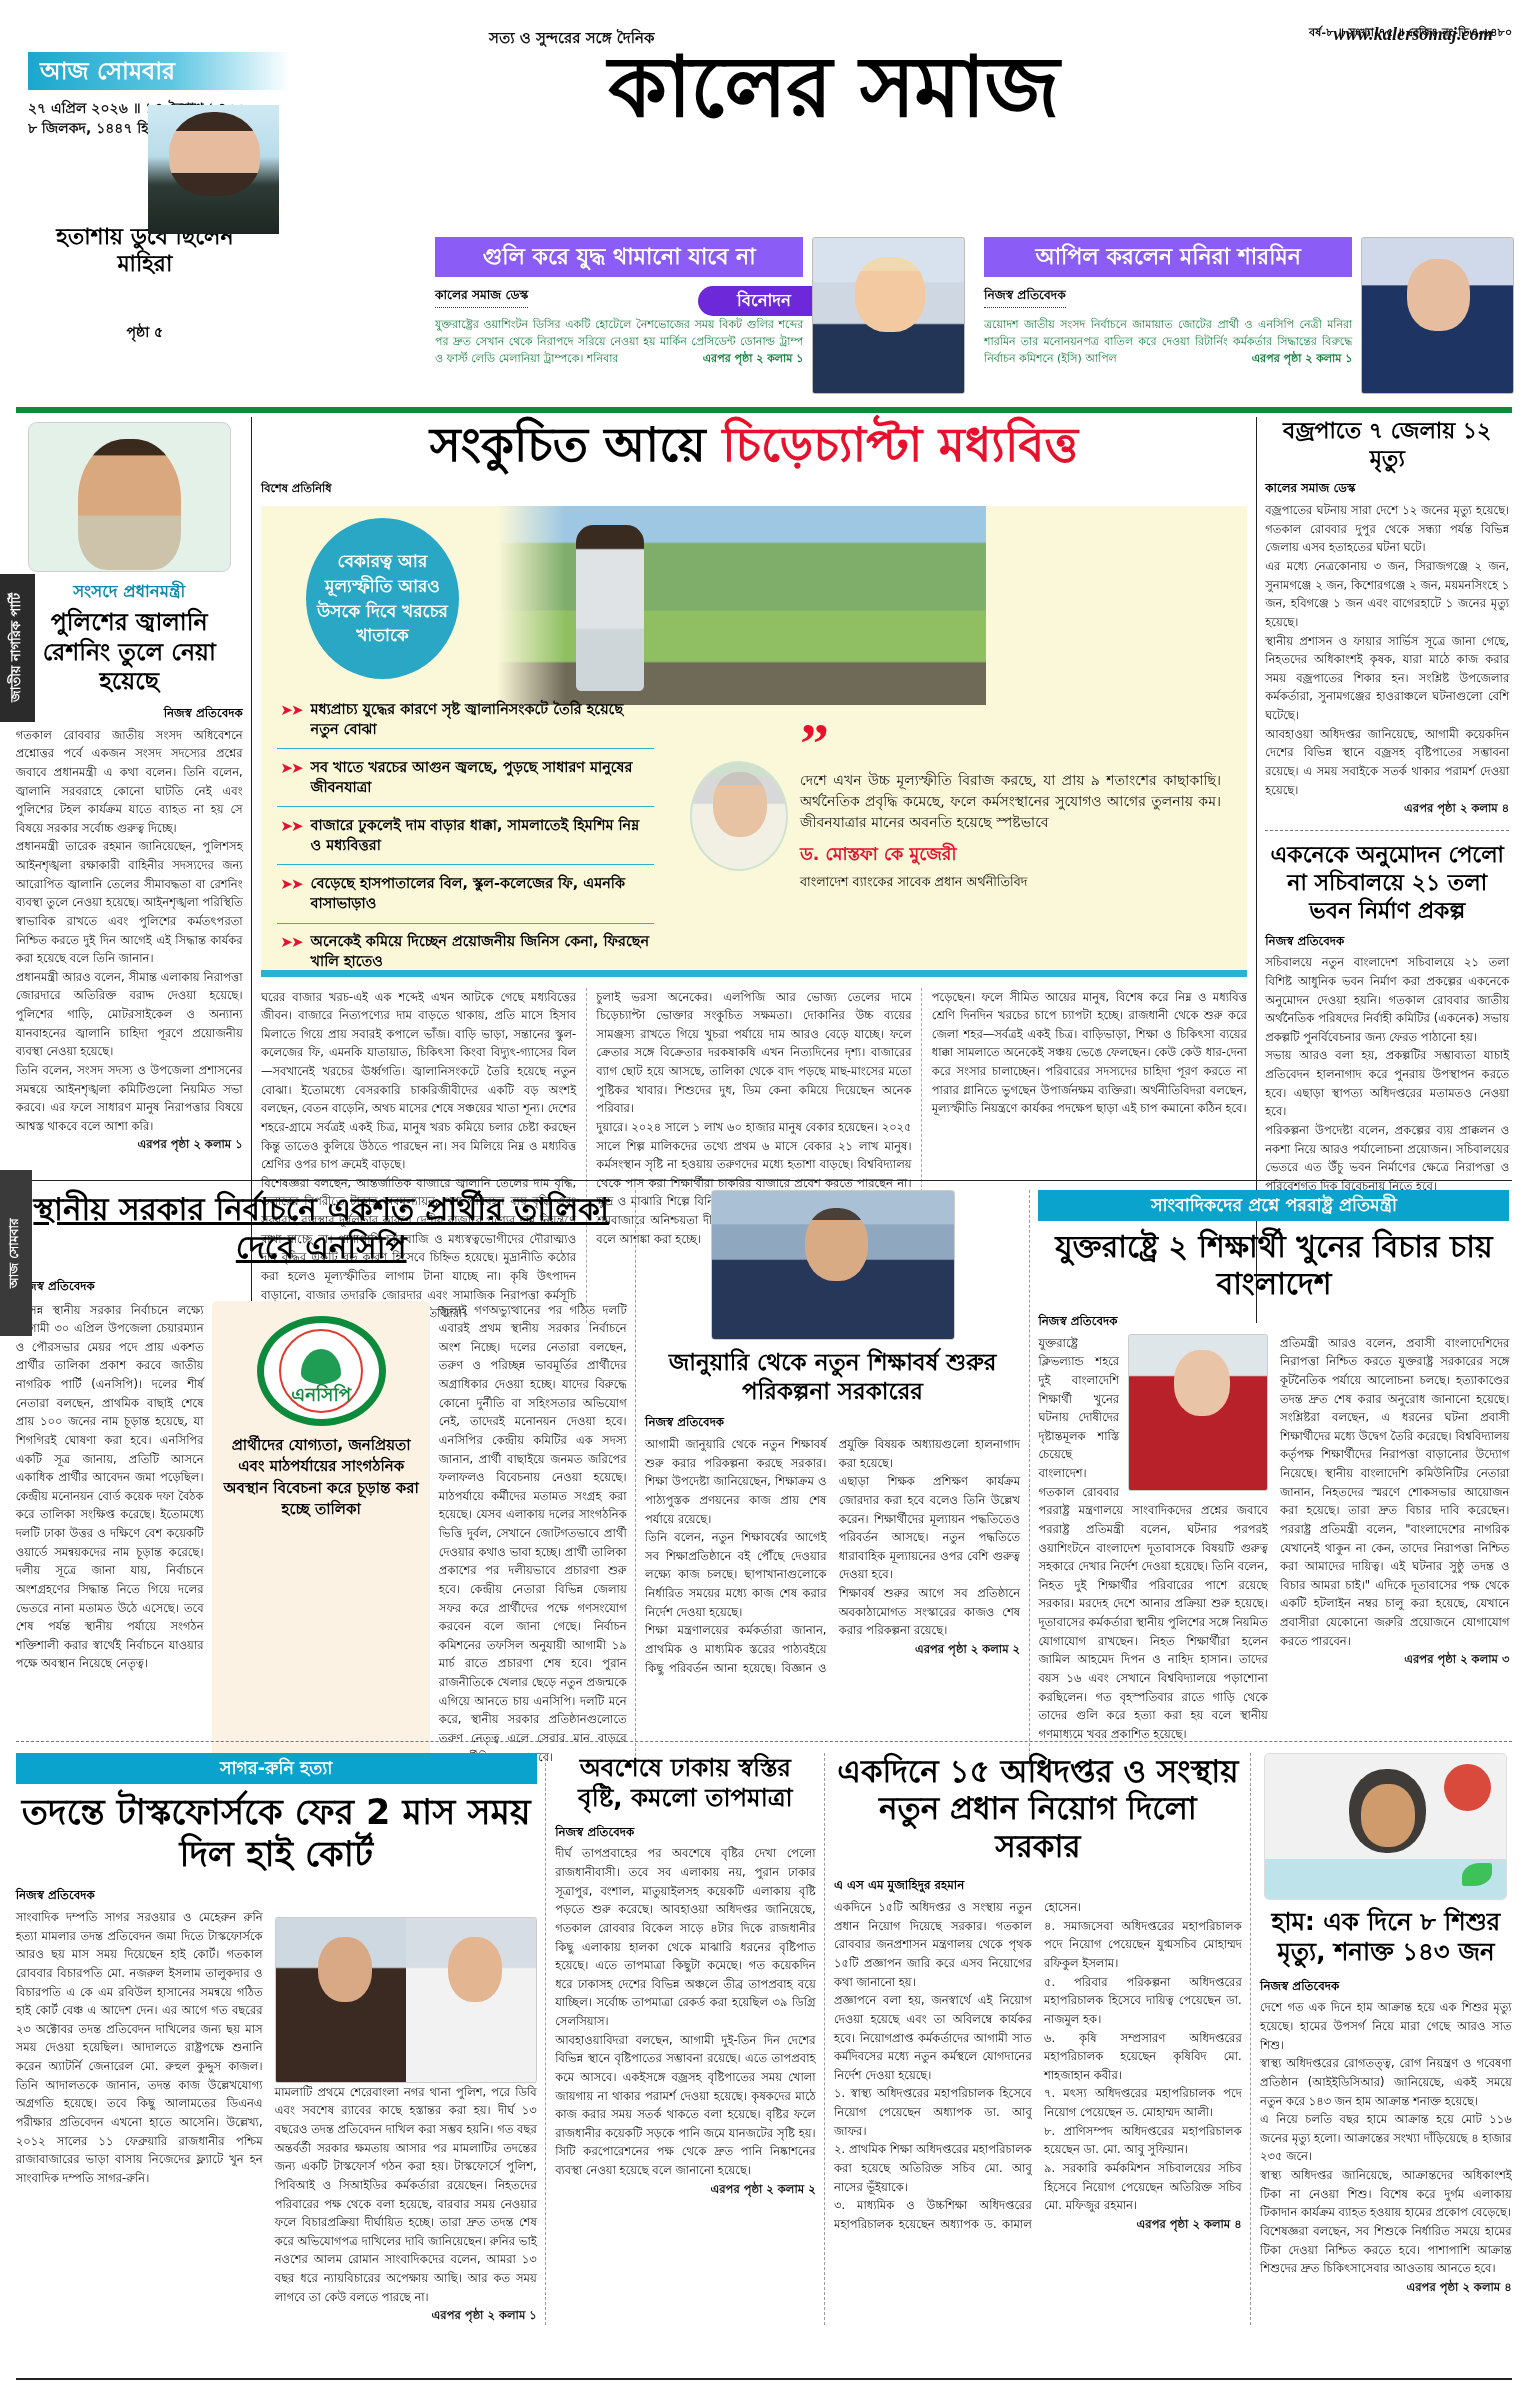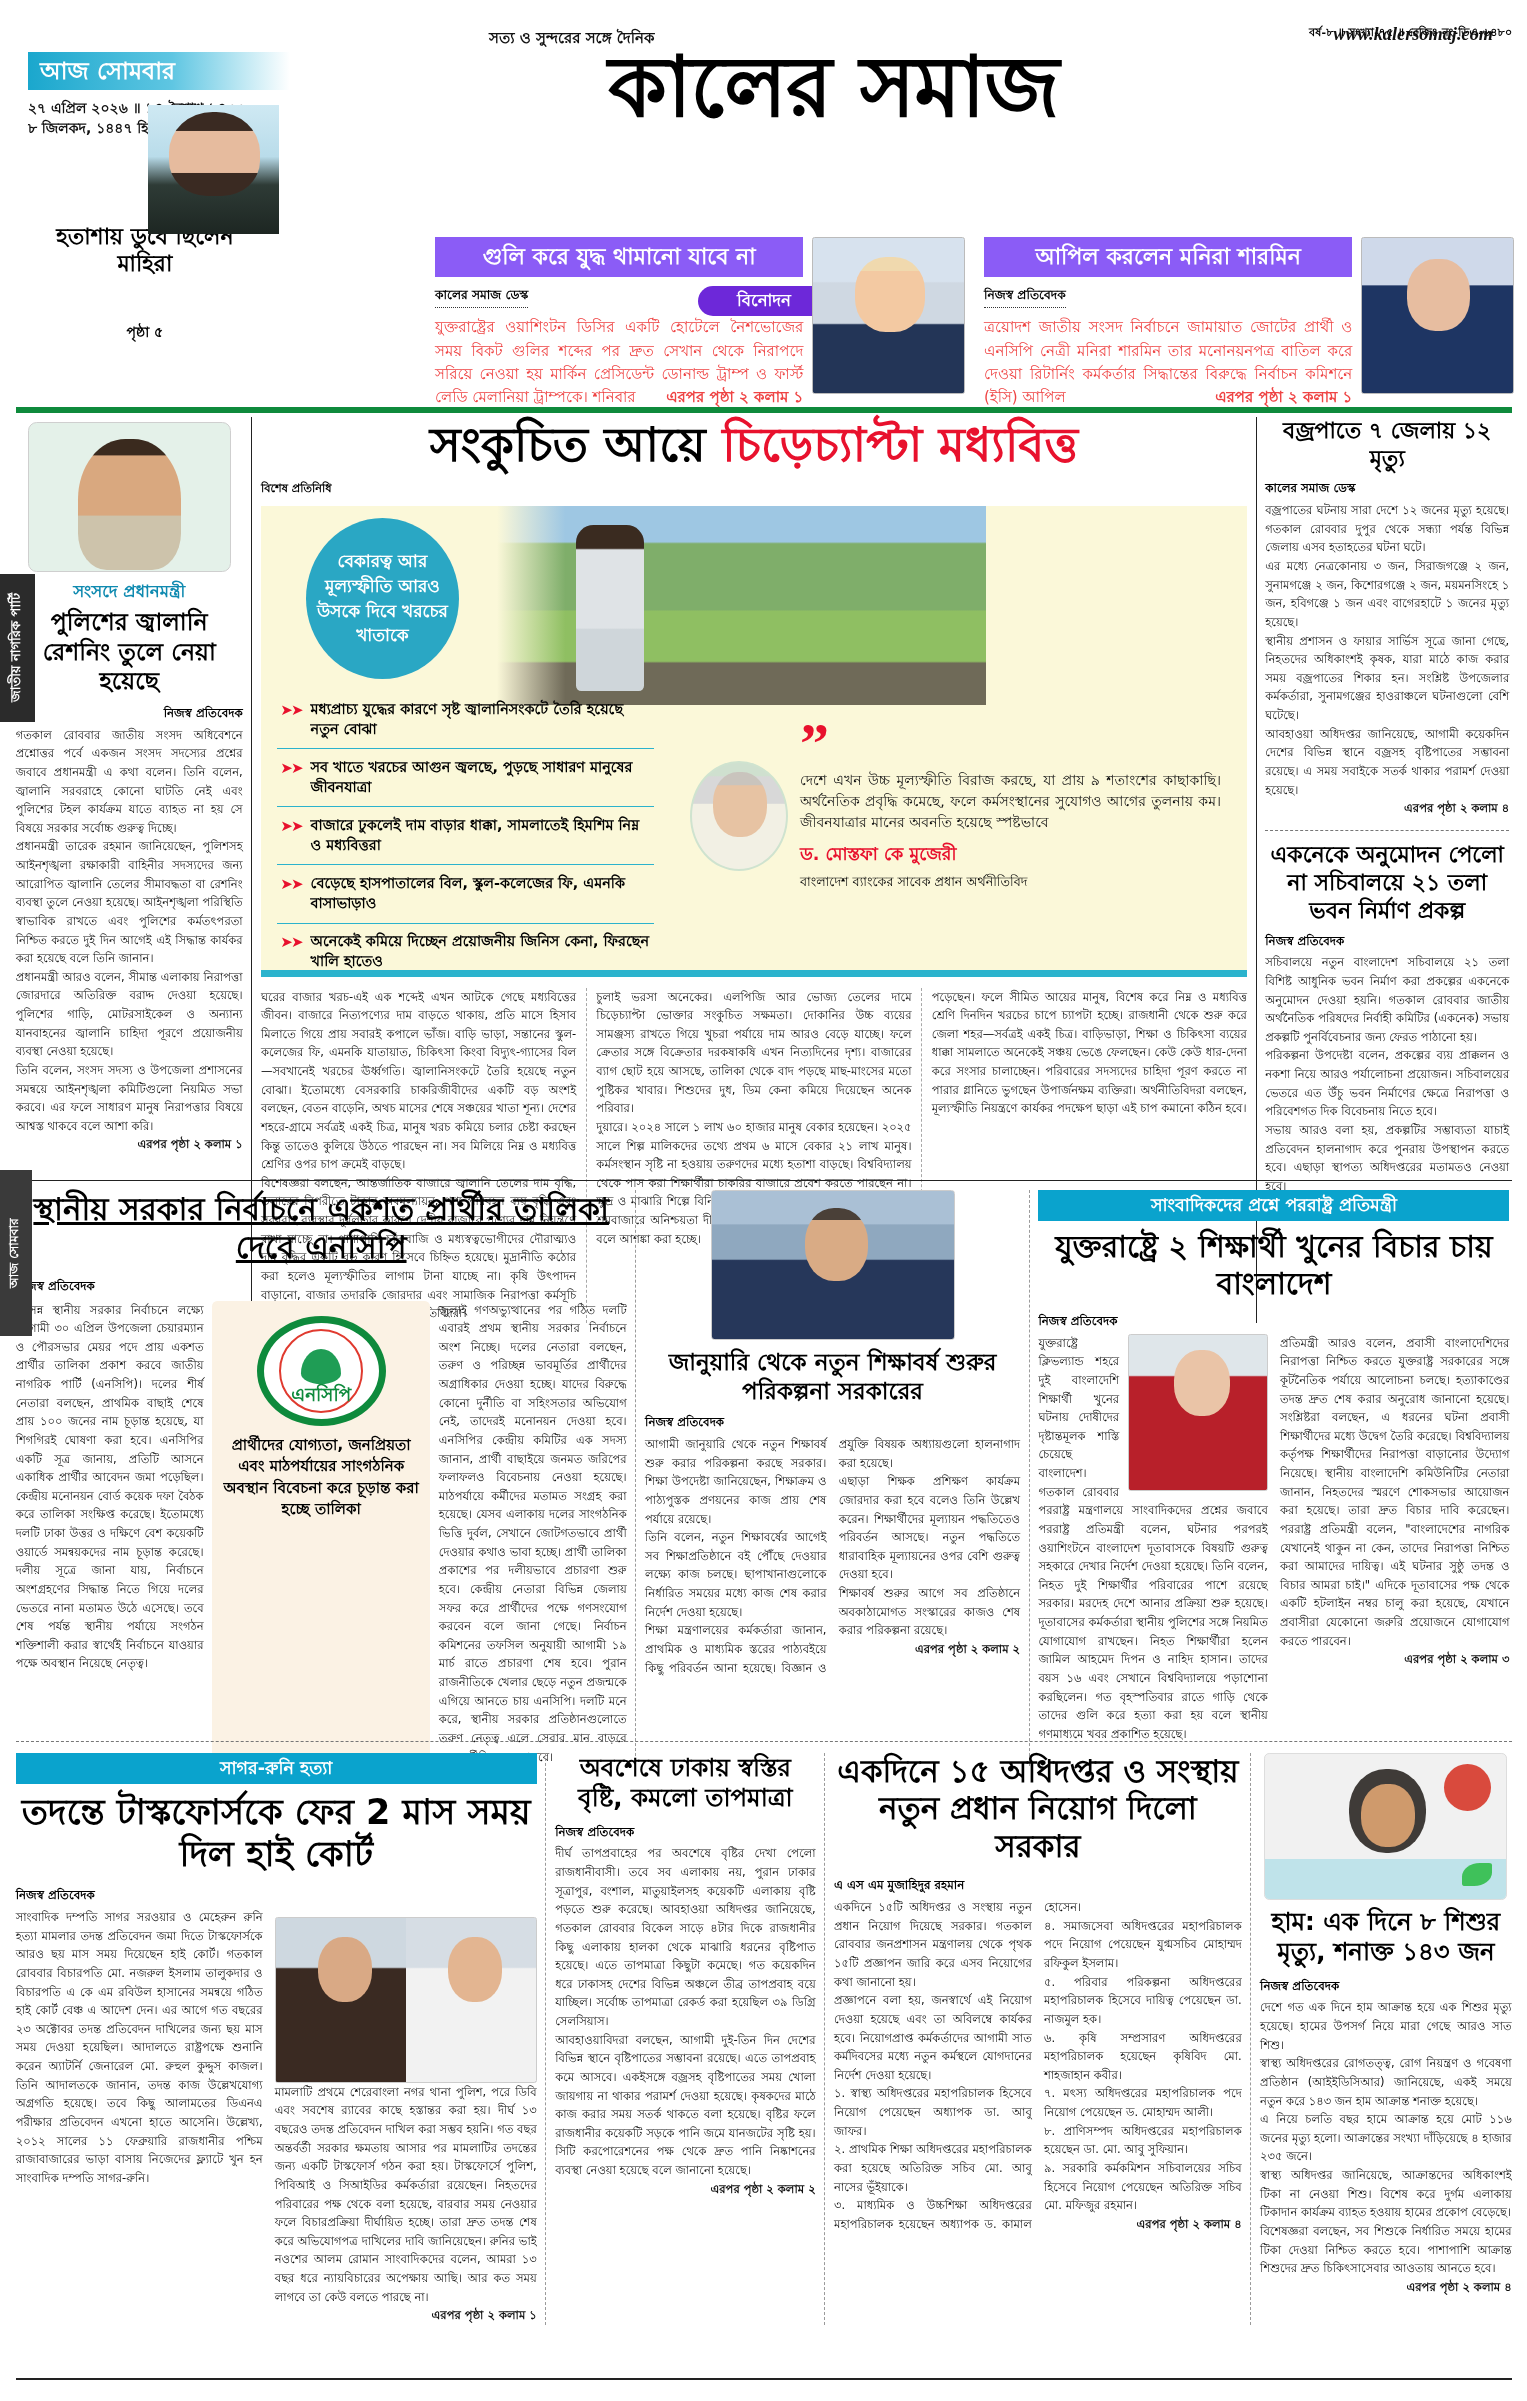--- a/index.html
+++ b/index.html
@@ -83,22 +83,22 @@
     background:#8b5cf6; color:#fff; height:40px; line-height:40px;
     text-align:center; font-size:22px; font-weight:700;
     font-family:"DejaVu Sans", sans-serif;
   }
   .tc-byline {
     margin-top:8.7px; font-size:12.2px; font-weight:700;
     border-bottom:1.7px dotted #333; display:inline-block; padding-bottom:1.7px;
     font-family:"DejaVu Sans", sans-serif;
   }
   .tc-body {
-    margin-top:7.9px; font-size:15px; line-height:1.55; text-align:justify;
-    font-family:"DejaVu Sans", sans-serif; color:#ef4444;
+    margin-top:7.9px; font-size:11px; line-height:1.55; text-align:justify;
+    font-family:"DejaVu Sans", sans-serif; color:#15803d;
   }
   .jump { font-weight:700; float:right; }
   .tc-img { width:153px; height:157px; border:0.9px solid #bbb; border-radius:2.6px; overflow:hidden; position:relative; }
   .img-trump { background:linear-gradient(180deg,#d7e2ee 0 28%, #cfd8e2 29% 55%, #233557 56% 100%); }
   .img-trump::after{ content:""; position:absolute; left:42px; top:19px; width:70px; height:75px; border-radius:44%;
     background:linear-gradient(180deg,#f0d9ae 0 18%, #f3c9a2 19% 100%); }
   .img-monira { background:linear-gradient(180deg,#cfd9ea 0 30%, #1e3563 31% 100%); }
   .img-monira::after{ content:""; position:absolute; left:45px; top:21px; width:63px; height:72px; border-radius:45%;
     background:#e7bda0; }
   .green-rule { position:absolute; left:15.7px; top:407px; width:1496px; height:6.1px; background:#0e8a3c; }
@@ -424,22 +424,22 @@
           <p>আবহাওয়া অধিদপ্তর জানিয়েছে, আগামী কয়েকদিন দেশের বিভিন্ন স্থানে বজ্রসহ বৃষ্টিপাতের সম্ভাবনা রয়েছে। এ সময় সবাইকে সতর্ক থাকার পরামর্শ দেওয়া হয়েছে।</p>
           <p class="bold" style="text-align:right">এরপর পৃষ্ঠা ২ কলাম ৪</p>
         </div>
 
         <div class="blk-sep"></div>
 
         <div class="hl-right">একনেকে অনুমোদন পেলো না সচিবালয়ে ২১ তলা ভবন নির্মাণ প্রকল্প</div>
         <div class="byline" style="text-align:left">নিজস্ব প্রতিবেদক</div>
         <div class="body-text">
           <p>সচিবালয়ে নতুন বাংলাদেশ সচিবালয়ে ২১ তলা বিশিষ্ট আধুনিক ভবন নির্মাণ করা প্রকল্পের একনেকে অনুমোদন দেওয়া হয়নি। গতকাল রোববার জাতীয় অর্থনৈতিক পরিষদের নির্বাহী কমিটির (একনেক) সভায় প্রকল্পটি পুনর্বিবেচনার জন্য ফেরত পাঠানো হয়।</p>
+          <p>সভায় আরও বলা হয়, প্রকল্পটির সম্ভাব্যতা যাচাই প্রতিবেদন হালনাগাদ করে পুনরায় উপস্থাপন করতে হবে। এছাড়া স্থাপত্য অধিদপ্তরের মতামতও নেওয়া হবে।</p>
           <p>পরিকল্পনা উপদেষ্টা বলেন, প্রকল্পের ব্যয় প্রাক্কলন ও নকশা নিয়ে আরও পর্যালোচনা প্রয়োজন। সচিবালয়ের ভেতরে এত উঁচু ভবন নির্মাণের ক্ষেত্রে নিরাপত্তা ও পরিবেশগত দিক বিবেচনায় নিতে হবে।</p>
-          <p>সভায় আরও বলা হয়, প্রকল্পটির সম্ভাব্যতা যাচাই প্রতিবেদন হালনাগাদ করে পুনরায় উপস্থাপন করতে হবে। এছাড়া স্থাপত্য অধিদপ্তরের মতামতও নেওয়া হবে।</p>
           <p class="bold" style="text-align:right">এরপর পৃষ্ঠা ২ কলাম ২</p>
         </div>
       </div>
 
     </div>
   </div>
 
   <div class="sidebadge">জাতীয় নাগরিক পার্টি</div>
 
   <div class="band2">

